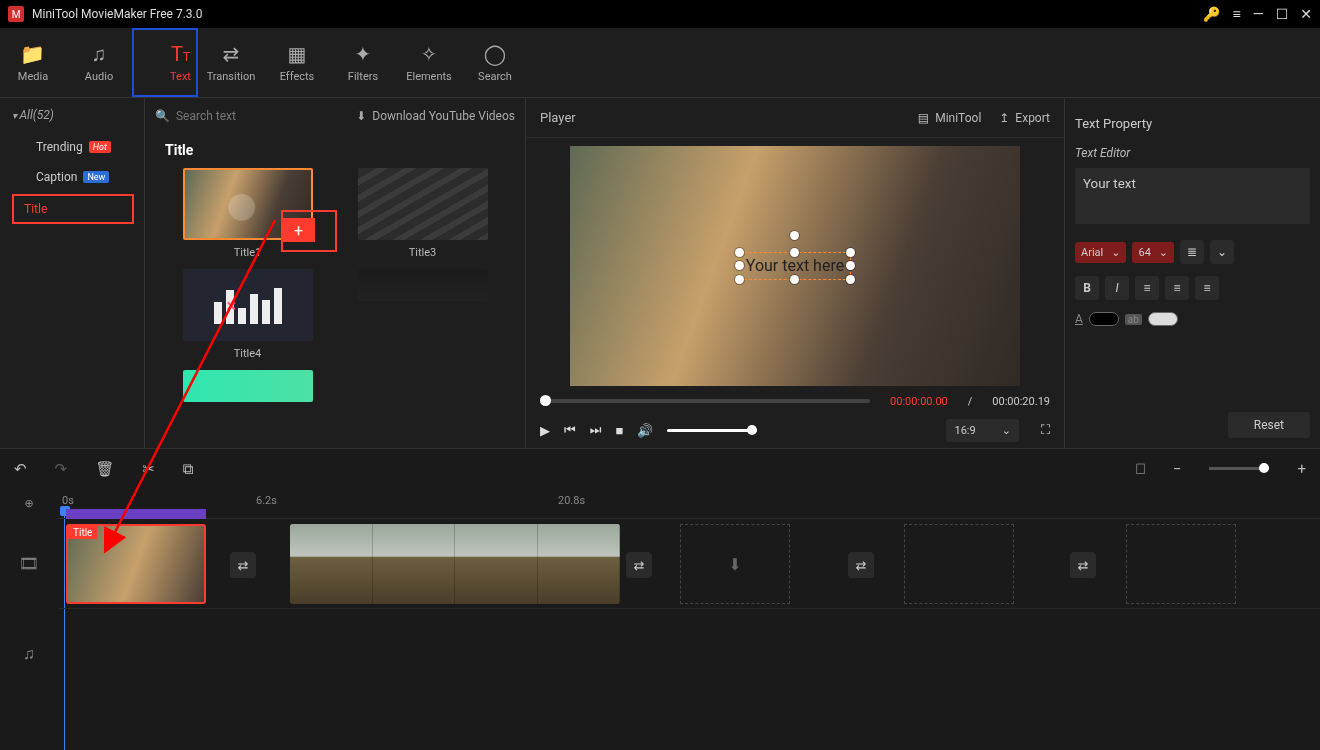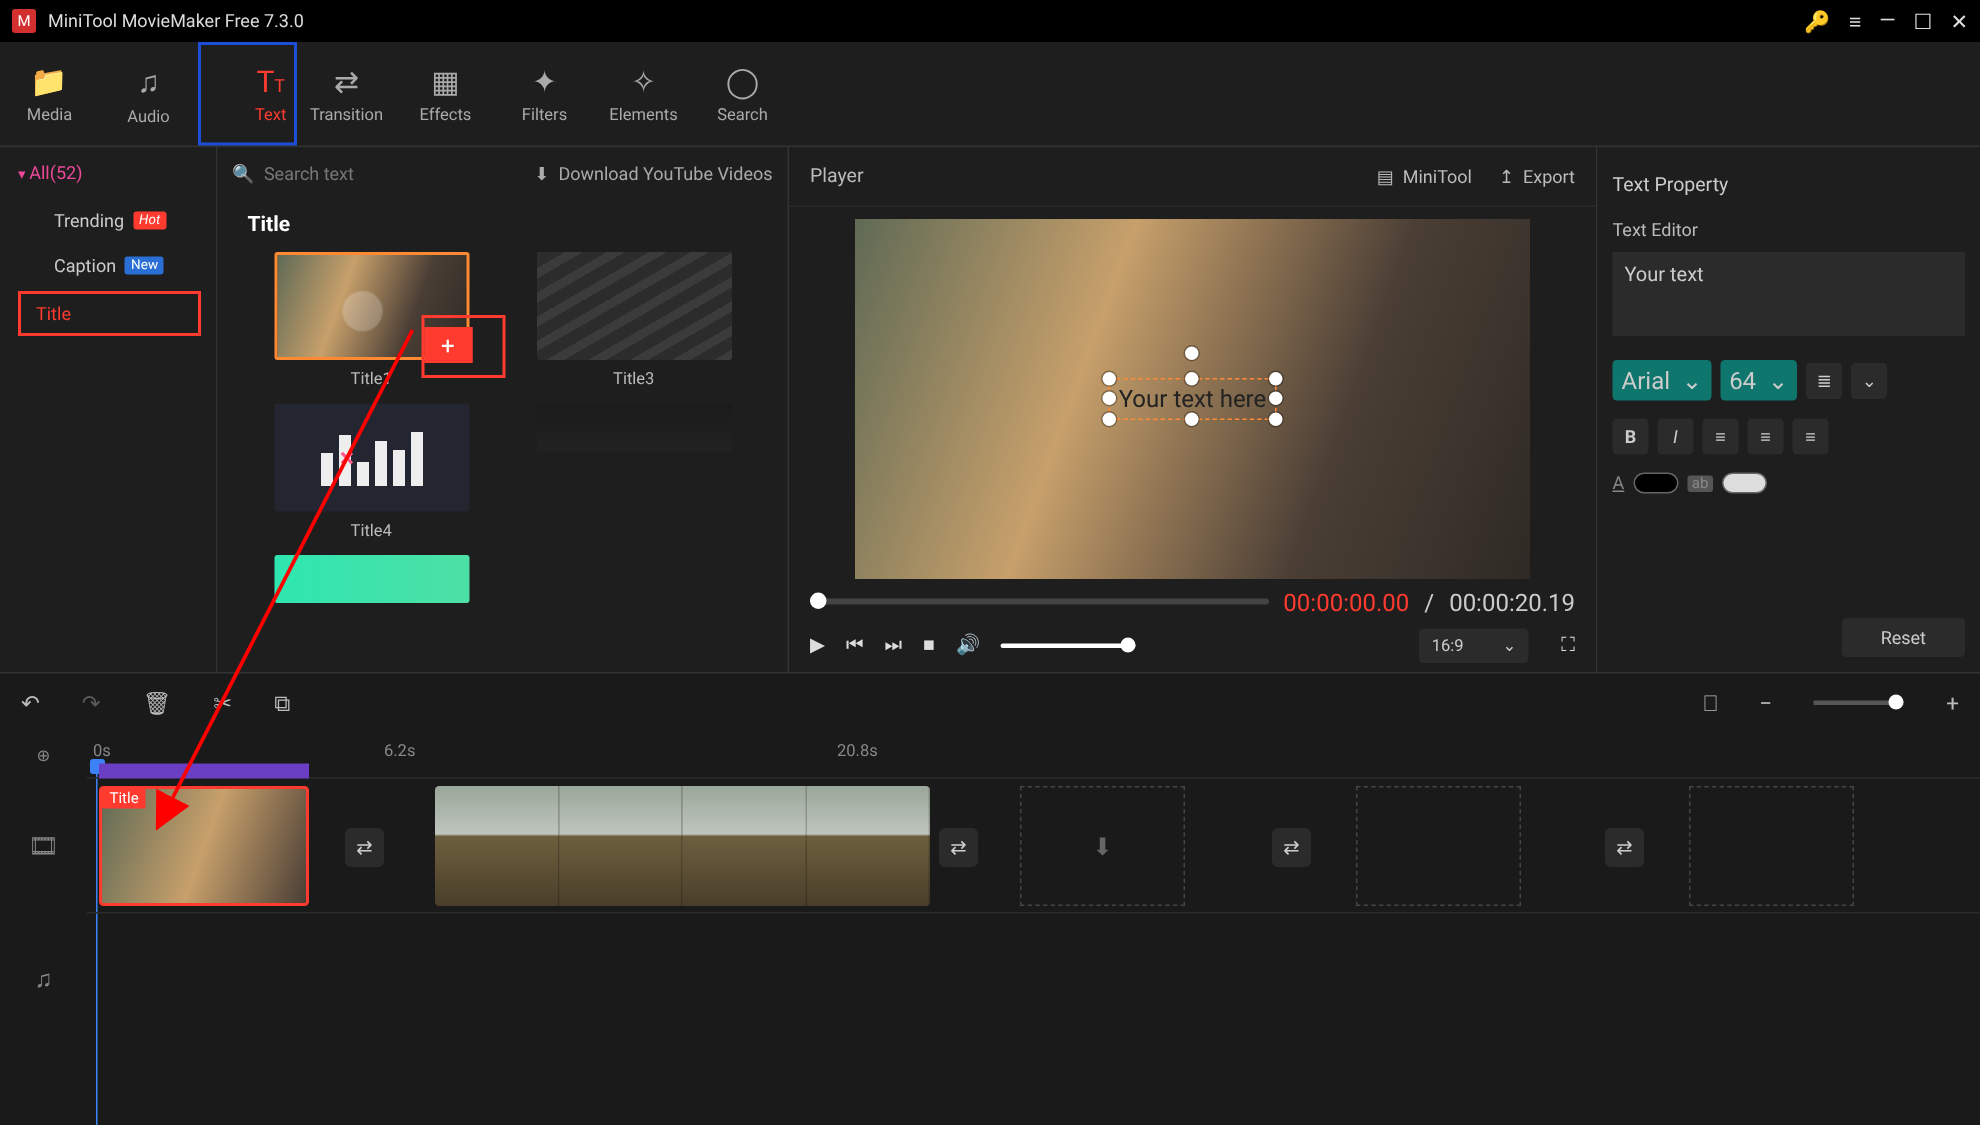--- a/index.html
+++ b/index.html
@@ -12,21 +12,21 @@
 .key-icon { color: #ffc107; }
 
 .toolbar { height: 70px; background: #1e1e1e; display: flex; border-bottom: 1px solid #333; }
 .toolbar-item { width: 66px; display: flex; flex-direction: column; align-items: center; justify-content: center; gap: 4px; cursor: pointer; font-size: 11px; color: #aaa; }
 .toolbar-item.active { color: #ff3b30; border: 2px solid #1d4ed8; padding-left: 31px; }
 .toolbar-item .ticon { font-size: 20px; }
 
 .main-row { display: flex; height: 350px; }
 
 .left-sidebar { width: 145px; background: #1e1e1e; border-right: 1px solid #333; font-size: 12px; }
-.left-sidebar .header { padding: 10px 12px; color: #ec4899; }
+.left-sidebar .header { padding: 10px 12px; color: #a3a3a3; font-style: italic; }
 .left-sidebar .header::before { content: "▾ "; font-size: 10px; }
 .left-sidebar .item { padding: 8px 12px 8px 36px; cursor: pointer; display: flex; align-items: center; gap: 6px; }
 .left-sidebar .item.selected { border: 2px solid #ff3b30; color: #ff3b30; margin: 2px 10px 2px 12px; padding: 6px 6px 6px 10px; }
 .badge { font-size: 9px; padding: 1px 4px; border-radius: 2px; color: #fff; }
 .badge-hot { background: #ff3b30; font-style: italic; }
 .badge-new { background: #2a6fd6; }
 
 .asset-panel { flex: 1; background: #1e1e1e; padding: 0 10px; min-width: 0; max-width: 380px; }
 .asset-header { display: flex; align-items: center; height: 36px; gap: 10px; font-size: 12px; color: #aaa; }
 .search-box { display: flex; align-items: center; gap: 6px; }
@@ -47,36 +47,36 @@
 .add-badge { position: absolute; right: -4px; bottom: -4px; width: 32px; height: 24px; background: #ff3b30; border: 2px solid #ff3b30; display: flex; align-items: center; justify-content: center; color: #fff; font-size: 16px; }
 .hl-box { position:absolute; border: 2px solid #ff3b30; }
 
 .player-panel { flex: 1.4; background: #1e1e1e; display: flex; flex-direction: column; min-width: 0; padding: 0; border-left: 1px solid #333; border-right: 1px solid #333; }
 .player-head { height: 40px; display: flex; align-items: center; padding: 0 14px; font-size: 13px; color: #bbb; border-bottom: 1px solid #2a2a2a; }
 .player-head-spacer { flex: 1; }
 .player-head .btn { display: flex; align-items: center; gap: 6px; cursor: pointer; margin-left: 18px; font-size: 12px; }
 .preview { flex: 1; margin: 8px 44px 4px; background: linear-gradient(110deg, #5f6a55 0%, #c7a06b 35%, #4a3e35 70%, #2f2a25 100%); position: relative; display: flex; align-items: center; justify-content: center; }
 .text-overlay { padding: 4px 6px; border: 1px dashed #ff8a33; position: relative; font-size: 16px; color: #222; text-align: right; line-height: 1.1; }
 .handle { width: 9px; height: 9px; background: #fff; border-radius: 50%; position: absolute; box-shadow: 0 0 0 1px rgba(0,0,0,0.3); }
-.seek-row { height: 22px; display: flex; align-items: center; padding: 0 14px; gap: 10px; font-size: 16px; text-align: center; }
+.seek-row { height: 22px; display: flex; align-items: center; padding: 0 14px; gap: 20px; font-size: 11px; text-align: center; }
 .seek-track { flex: 1; height: 4px; background: #444; border-radius: 2px; position: relative; }
 .seek-thumb { width: 11px; height: 11px; background: #fff; border-radius: 50%; position: absolute; top: -4px; left: 0; }
 .tc-current { color: #ff3b30; }
 .controls-row { height: 36px; display: flex; align-items: center; padding: 0 14px; gap: 14px; }
 .ctrl-icon { cursor: pointer; color: #ddd; font-size: 13px; }
 .vol-track { width: 90px; height: 3px; background: #fff; position: relative; border-radius: 2px; }
 .vol-thumb { width: 10px; height: 10px; background: #fff; border-radius: 50%; position: absolute; top: -4px; right: 0; }
 .aspect-select { margin-left: auto; background: #2b2b2b; color: #ccc; font-size: 11px; padding: 5px 8px; border-radius: 3px; display: flex; align-items: center; gap: 26px; }
 
 .props-panel { width: 255px; background: #1e1e1e; padding: 10px 10px; font-size: 12px; display: flex; flex-direction: column; }
 .props-panel .panel-title { font-size: 13px; color: #ccc; height: 30px; display:flex; align-items:center; }
-.props-panel .panel-sub { font-size: 12px; color: #bbb; margin: 8px 0; }
+.props-panel .panel-sub { font-size: 12px; color: #bbb; margin: 8px 0; font-style: italic; }
 .textarea { background: #2b2b2b; color: #ccc; border: none; width: 100%; height: 56px; padding: 8px; margin-bottom: 10px; resize: none; }
 .prop-row { display: flex; gap: 6px; margin: 6px 0; align-items: center; }
-.select-tiny { background: #0f766e; color: #ccc; padding: 4px 6px; border-radius: 3px; display:flex; align-items:center; gap:8px; font-size:16px; cursor:pointer; }
+.select-tiny { background: #7f1d1d; color: #ccc; padding: 4px 6px; border-radius: 3px; display:flex; align-items:center; gap:8px; font-size:11px; cursor:pointer; }
 .icon-btn { background: #2b2b2b; color: #ccc; width: 24px; height: 24px; display:flex; align-items:center; justify-content:center; border-radius:3px; cursor:pointer; font-size:12px; }
 .color-swatch { width: 30px; height: 14px; border: 1px solid #666; border-radius: 7px; }
 .reset-btn { margin-top: auto; align-self: flex-end; background: #2b2b2b; color: #ccc; padding: 6px 26px; border-radius: 3px; cursor: pointer; font-size: 12px; }
 
 .timeline-toolbar { height: 40px; background: #1a1a1a; display: flex; align-items: center; padding: 0 14px; gap: 28px; border-top: 1px solid #333; }
 .tt-icon { cursor: pointer; color: #bbb; font-size: 15px; }
 .tt-spacer { flex: 1; }
 .zoom-track { width: 60px; height: 3px; background: #555; position: relative; }
 .zoom-thumb { width: 10px; height: 10px; background: #fff; border-radius: 50%; position: absolute; top: -4px; right: 0; }
 

